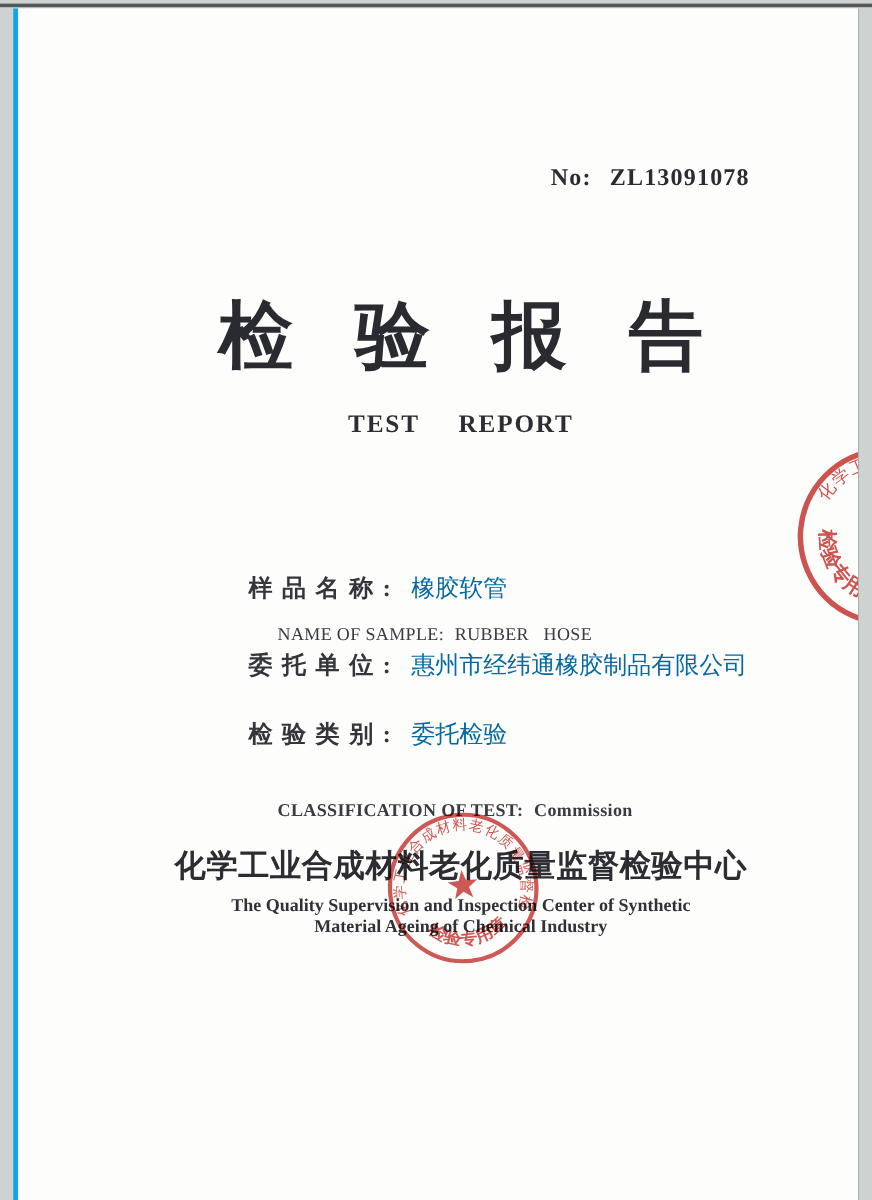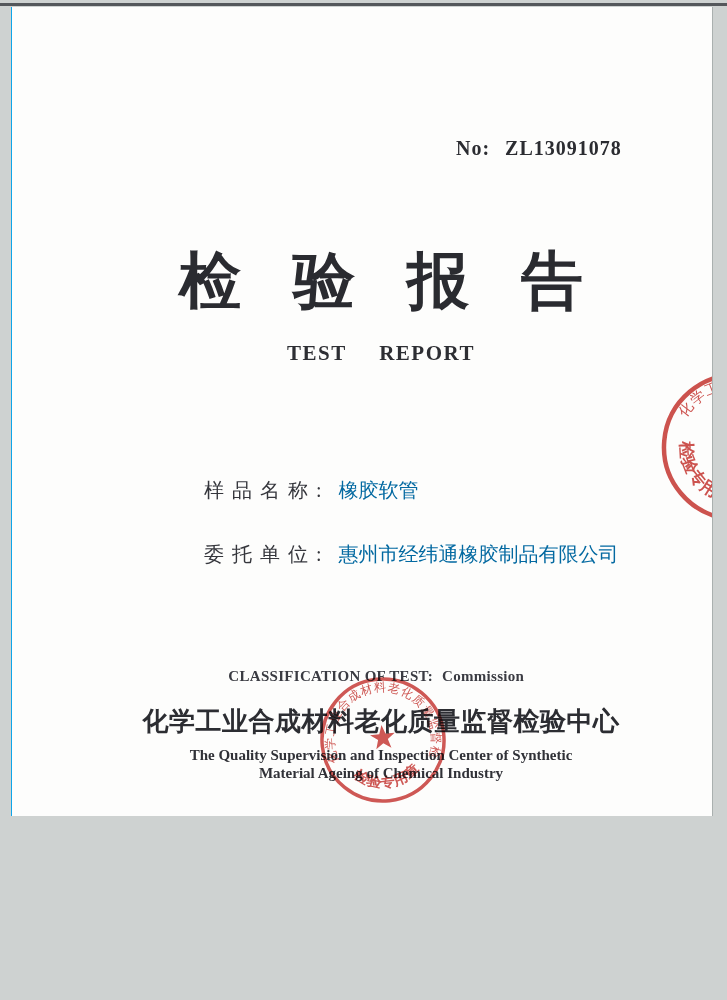--- a/index.html
+++ b/index.html
@@ -5,33 +5,33 @@
   html,body{margin:0;padding:0;}
   body{background:#ced2d1;}
   .canvas{
     position:relative;width:727px;height:1000px;overflow:hidden;
     background:#ced2d1;
     font-family:"Liberation Serif","DejaVu Serif",serif;
     color:#2e2f34;
   }
   .scan-topline{position:absolute;left:0;top:3px;width:727px;height:3px;background:#54575b;z-index:6;}
   .page{
-    position:absolute;left:11px;top:7px;width:700px;height:809px;
+    position:absolute;left:11px;top:7px;width:700px;height:993px;
     background:#fdfdfc;overflow:hidden;
-    border-left:1px solid #0ea5e9;border-right:1px solid #aab0af;
+    border-left:4px solid #0ea5e9;border-right:1px solid #aab0af;
   }
   .abs{position:absolute;}
   .centered{left:19px;width:700px;text-align:center;}
 
   .no-line{left:444px;top:130px;font-size:20px;font-weight:bold;letter-spacing:1px;display:flex;gap:15px;color:#2b2c31;}
   .title-zh{top:240px;font-size:62px;font-weight:bold;letter-spacing:52px;text-indent:52px;color:#2a2b30;line-height:1.1;}
   .title-en{top:334px;font-size:21px;font-weight:bold;letter-spacing:1.5px;word-spacing:26px;color:#2d2e33;}
 
   .field-zh{left:192px;font-size:20px;color:#35363c;white-space:nowrap;}
-  .field-zh .lbl{letter-spacing:8px;font-weight:400;}
+  .field-zh .lbl{letter-spacing:8px;font-weight:700;}
   .field-zh .val{margin-left:9px;color:#0369a1;}
   .field-en{left:192px;font-size:15px;color:#3a3b42;white-space:pre-wrap;letter-spacing:0.3px;}
   .field-en .val{margin-left:9px;}
   .r1z{top:470px;} .r1e{top:497px;}
   .r2z{top:534px;} .r2e{top:560px;}
   .r3z{top:591px;} .r3e{top:644px;font-weight:bold;}
 
   .org-zh{top:697px;font-size:26px;font-weight:bold;letter-spacing:0.5px;color:#2c2d32;}
   .org-en1{top:740px;font-size:15px;font-weight:bold;color:#303137;}
   .org-en2{top:758px;font-size:15px;font-weight:bold;color:#303137;}
@@ -53,25 +53,31 @@
       <span>No:</span>
       <span>ZL13091078</span>
     </div>
 
     <div class="abs centered title-zh">检验报告</div>
     <div class="abs centered title-en">TEST REPORT</div>
 
     <div class="abs field-zh r1z">
       <span class="lbl">样品名称:</span><span class="val">橡胶软管</span>
     </div>
+    <div class="abs field-en r1e">
+      <span>NAME OF SAMPLE:</span><span class="val">RUBBER   HOSE</span>
+    </div>
 
     <div class="abs field-zh r2z">
       <span class="lbl">委托单位:</span><span class="val">惠州市经纬通橡胶制品有限公司</span>
     </div>
 
+    <div class="abs field-zh r3z">
+      <span class="lbl">检验类别:</span><span class="val">委托检验</span>
+    </div>
     <div class="abs field-en r3e">
       <span>CLASSIFICATION OF TEST:</span><span class="val">Commission</span>
     </div>
 
     <div class="abs centered org-zh">化学工业合成材料老化质量监督检验中心</div>
     <div class="abs centered org-en1">The Quality Supervision and Inspection Center of Synthetic</div>
     <div class="abs centered org-en2">Material Ageing of Chemical Industry</div>
 
     <div class="abs stamp stamp-center">
       <svg width="136" height="136" viewBox="0 0 136 136">

